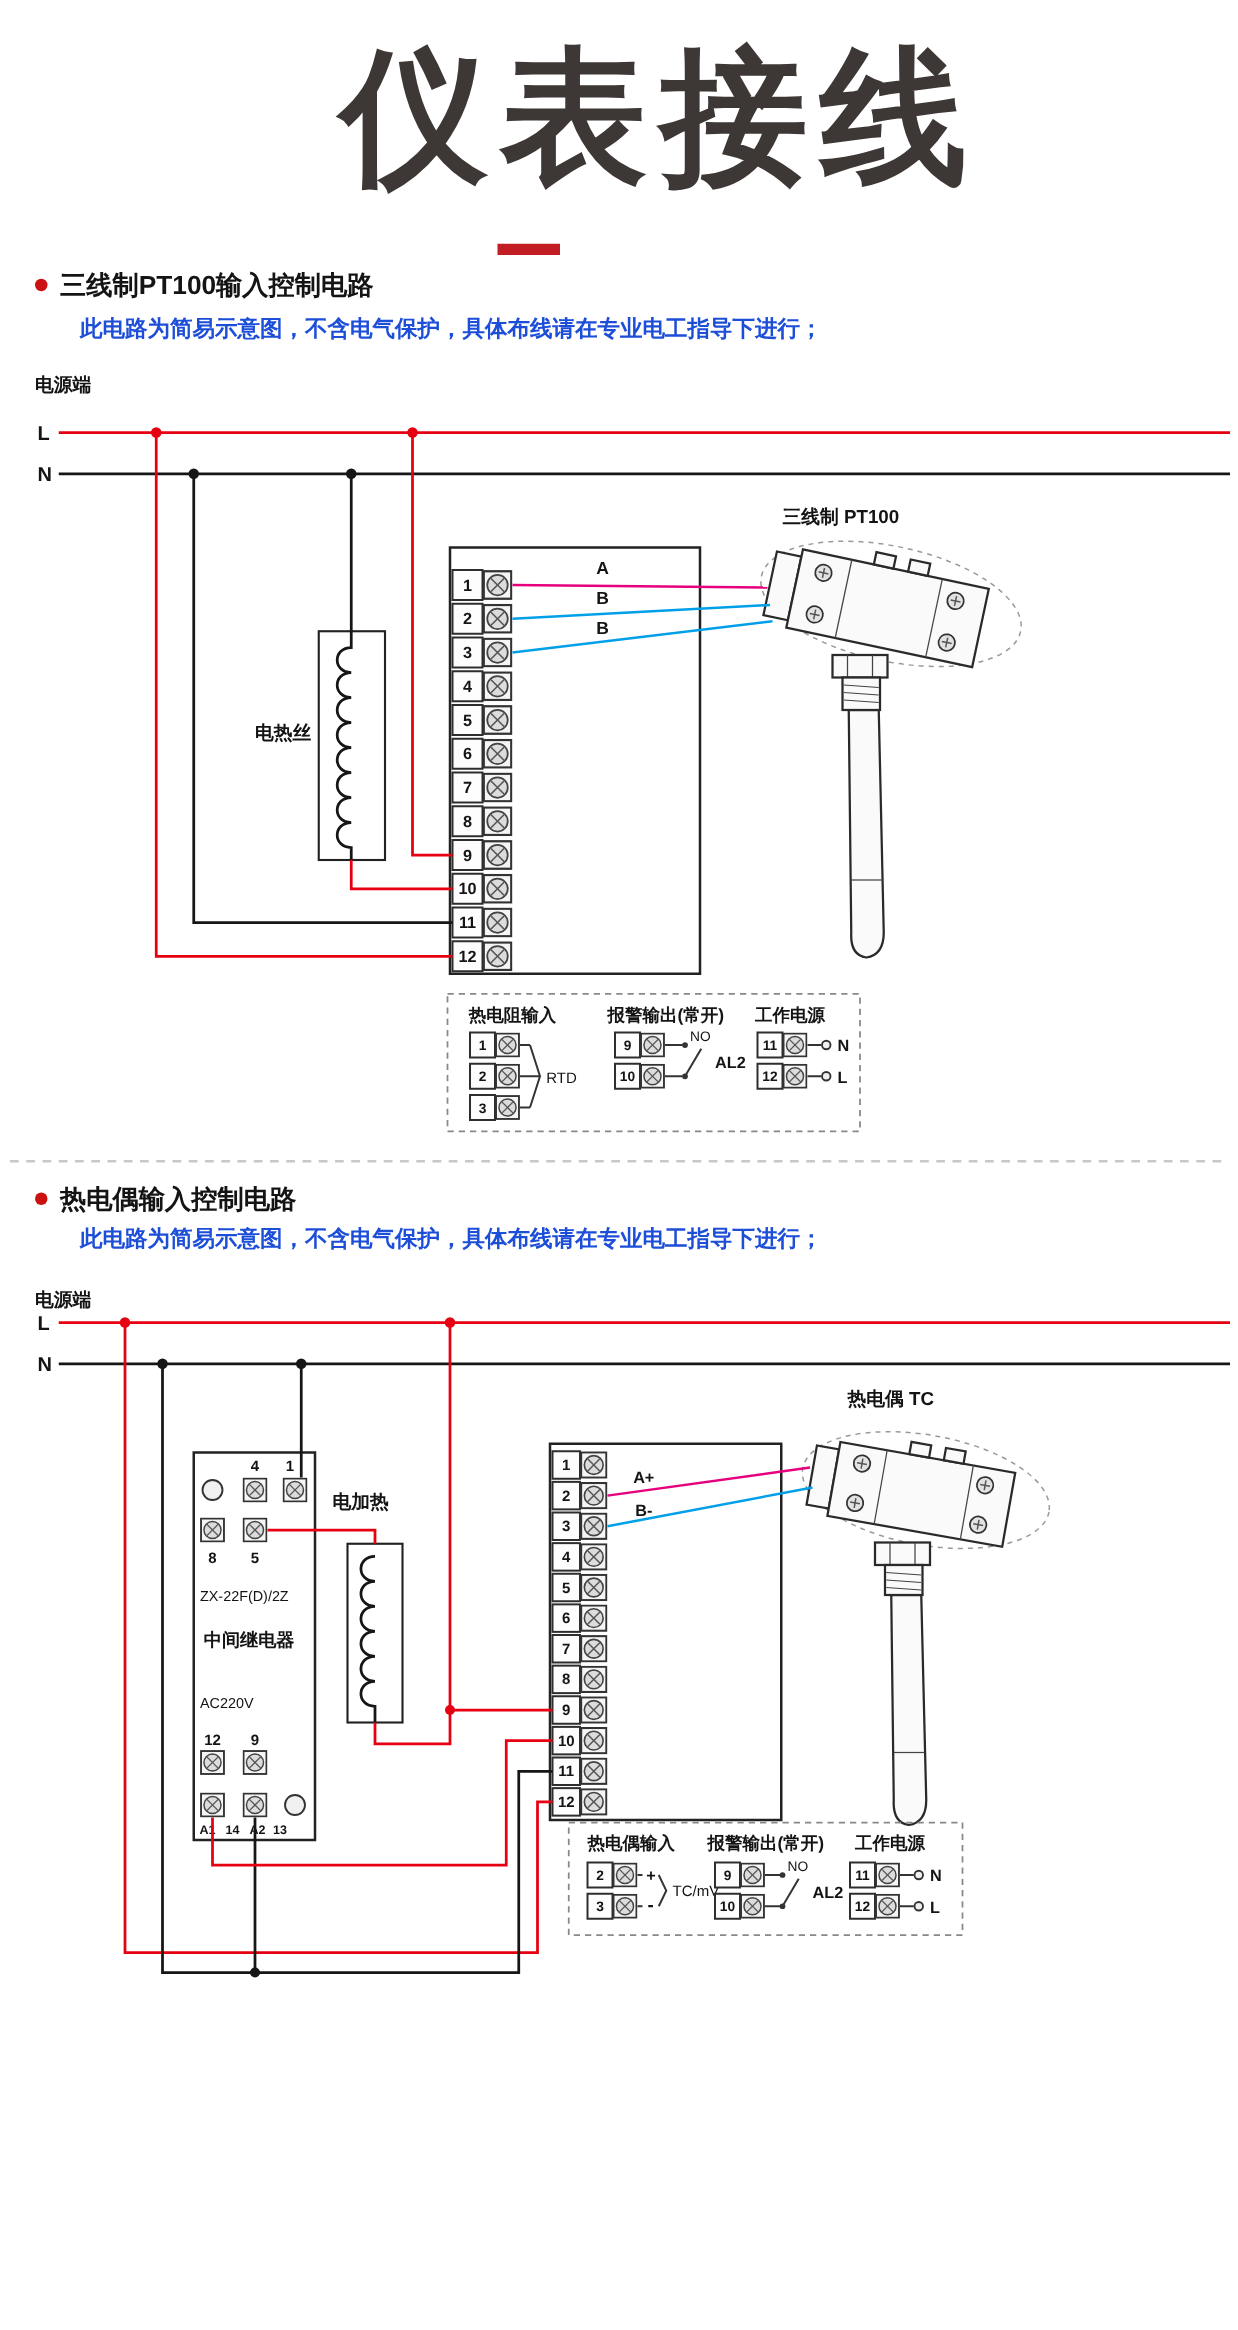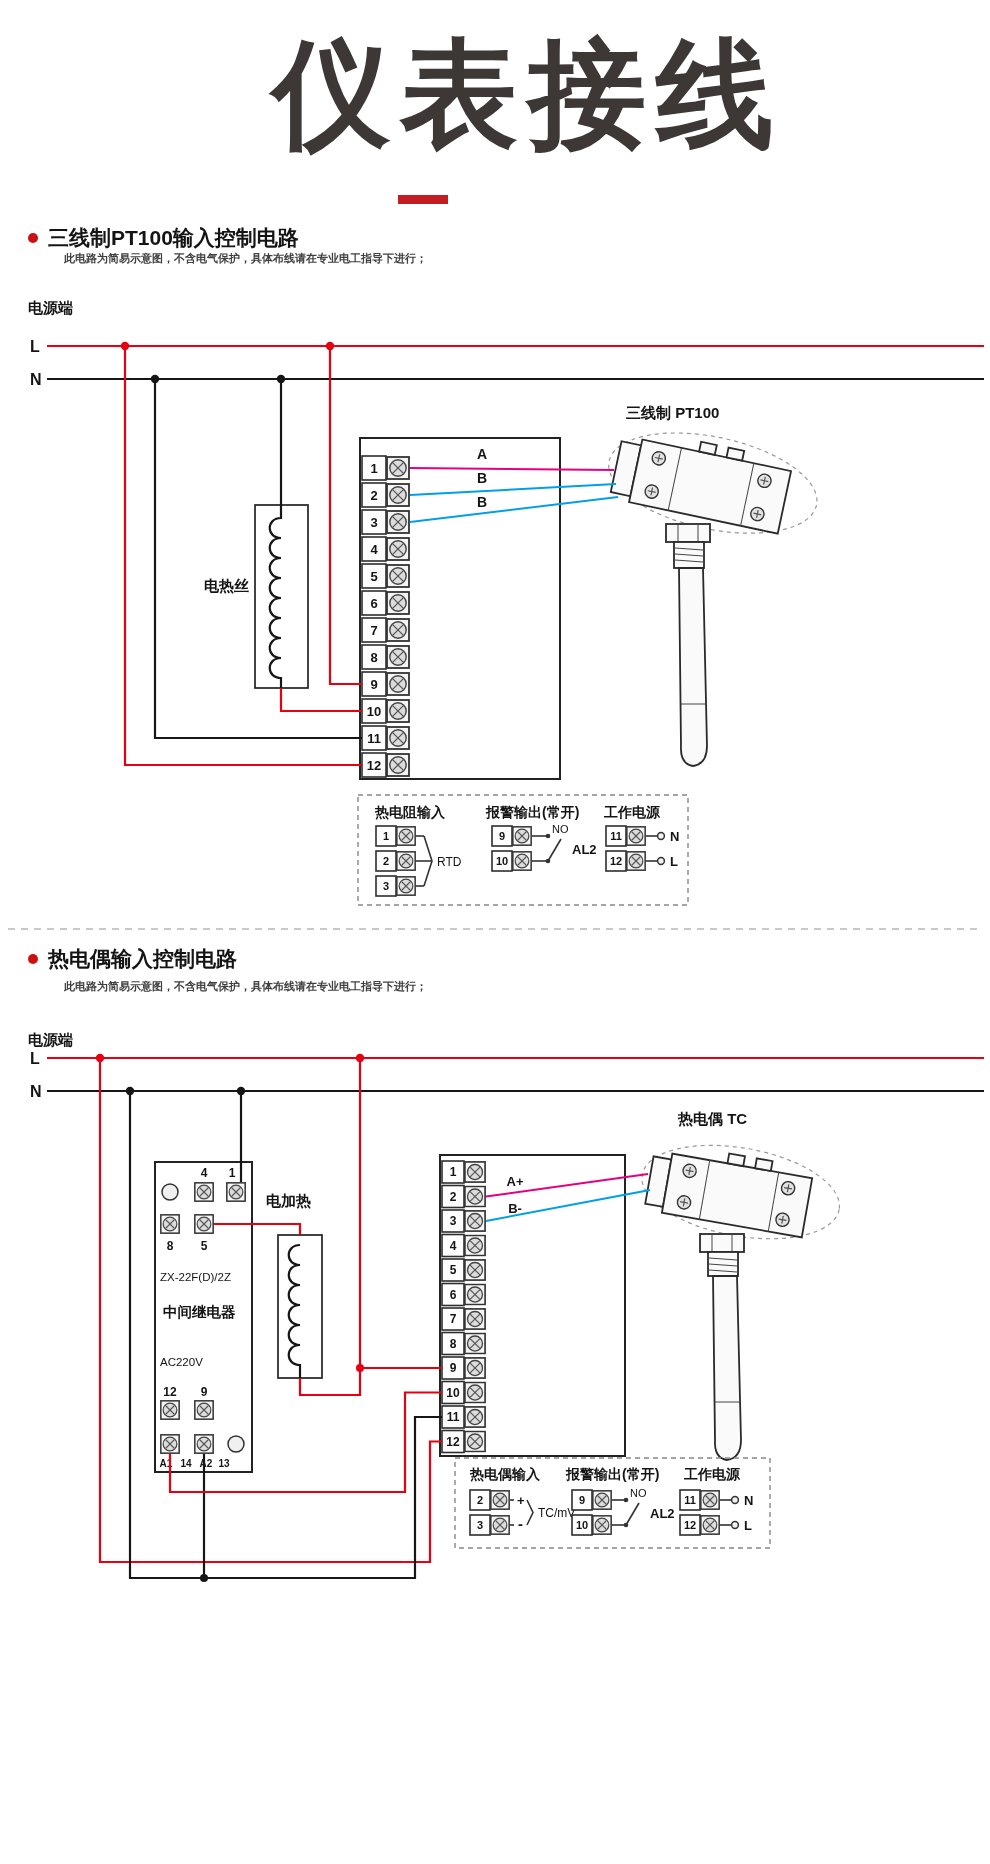--- a/index.html
+++ b/index.html
@@ -5,21 +5,21 @@
   html,body{margin:0;padding:0;background:#fff;}
   .page{position:relative;width:990px;height:1864px;background:#fff;overflow:hidden;
         font-family:"Liberation Sans","DejaVu Sans",sans-serif;}
   h1.page-title{position:absolute;top:30px;left:0;width:990px;margin:0;text-align:center;
         font-family:"Liberation Sans","DejaVu Sans",sans-serif;
         font-weight:900;font-size:118px;line-height:1.1;color:#3d3735;letter-spacing:10px;padding-left:33px;}
   .title-dash{position:absolute;left:398px;top:195px;width:50px;height:9px;background:#c21d22;}
   .sec-head{position:absolute;left:28px;display:flex;align-items:center;gap:10px;
         font-weight:700;font-size:21px;color:#141414;}
   .bullet{width:10px;height:10px;border-radius:50%;background:#cc1111;display:inline-block;flex:0 0 auto;}
-  .sec-note{position:absolute;left:64px;font-weight:700;font-size:11px;color:#404040;}
+  .sec-note{position:absolute;left:64px;font-weight:700;font-size:18px;color:#1d4ed8;}
   svg.diagram{position:absolute;left:0;top:0;}
   .tx{fill:#141414;font-family:"Liberation Sans","DejaVu Sans",sans-serif;}
   .b{font-weight:700;}
   .wire{fill:none;stroke-width:2.2;stroke-linecap:butt;stroke-linejoin:miter;}
   .wl{stroke:#e60012;}
   .wn{stroke:#161616;}
   .wa{stroke:#e6007e;}
   .wb{stroke:#00a0e9;}
   .thinwire{stroke-width:2;}
   .box{fill:#ffffff;stroke:#222222;stroke-width:2;}
@@ -34,21 +34,21 @@
   .divider{stroke:#c8c8c8;stroke-width:2;stroke-dasharray:7 6;}
 </style>
 </head>
 <body>
 
 <div class="page">
 
   <h1 class="page-title">仪表接线</h1>
   <div class="title-dash"></div>
 
-  <div class="sec-head" style="top:224px;">
+  <div class="sec-head" style="top:214px;">
     <span class="bullet"></span>
     <span>三线制PT100输入控制电路</span>
   </div>
   <div class="sec-note" style="top:251px;">此电路为简易示意图，不含电气保护，具体布线请在专业电工指导下进行；</div>
 
   <div class="sec-head" style="top:945px;justify-content:flex-end;">
     <span class="bullet"></span>
     <span>热电偶输入控制电路</span>
   </div>
   <div class="sec-note" style="top:979px;">此电路为简易示意图，不含电气保护，具体布线请在专业电工指导下进行；</div>

